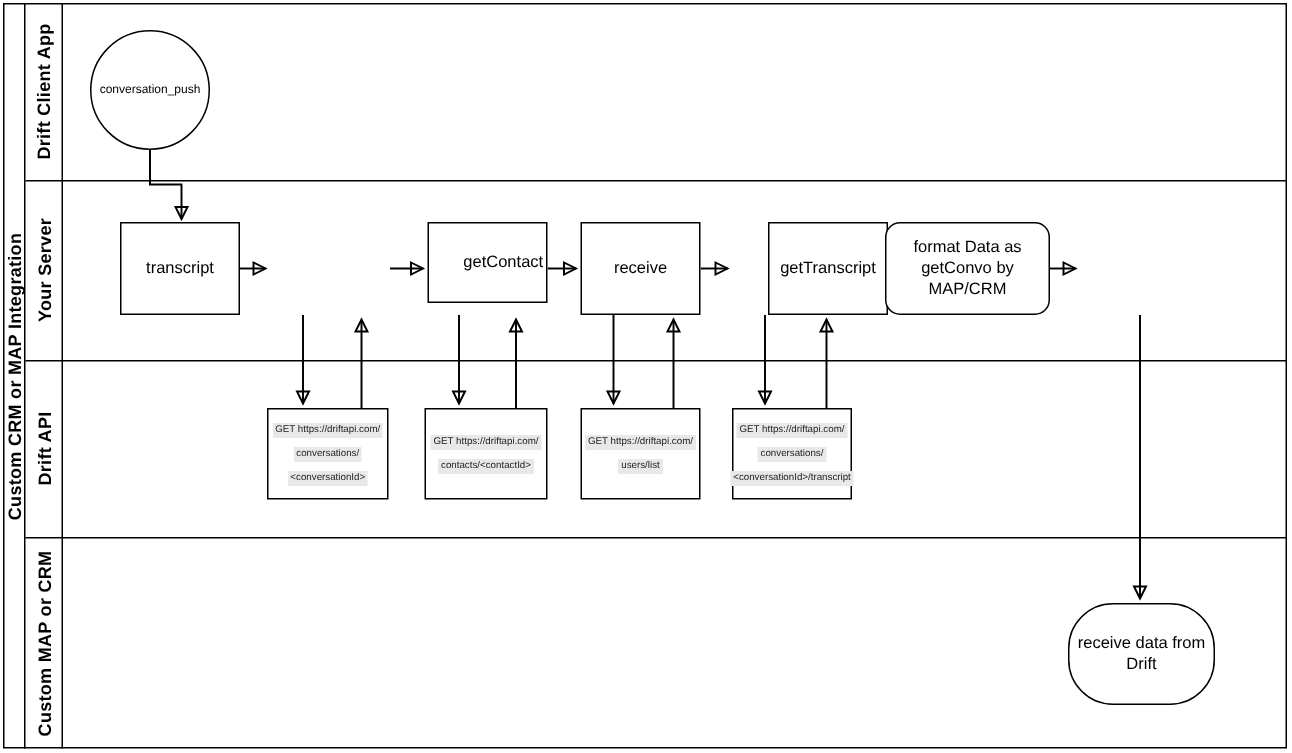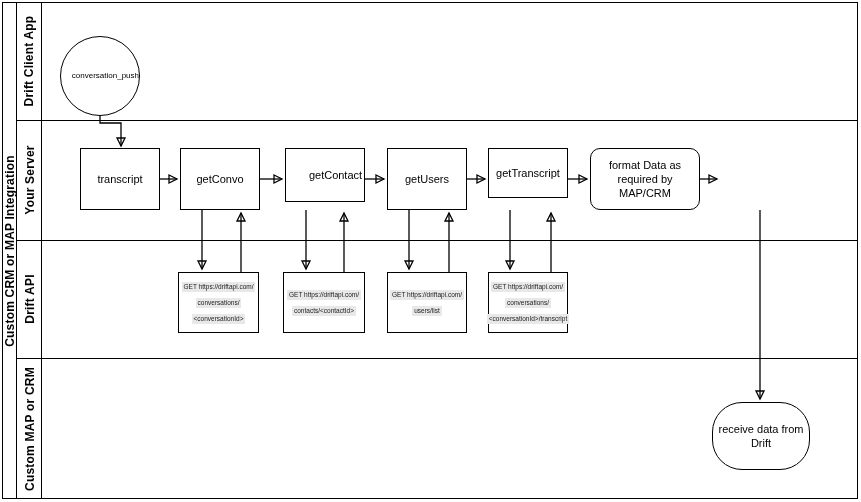--- a/index.html
+++ b/index.html
@@ -76,42 +76,39 @@
     <path d="M202,210 L202,269" marker-end="url(#arr)"></path>
     <path d="M241,272 L241,213" marker-end="url(#arr)"></path>
     <path d="M306,210 L306,269" marker-end="url(#arr)"></path>
     <path d="M344,272 L344,213" marker-end="url(#arr)"></path>
     <path d="M409,210 L409,269" marker-end="url(#arr)"></path>
     <path d="M449,272 L449,213" marker-end="url(#arr)"></path>
     <path d="M510,210 L510,269" marker-end="url(#arr)"></path>
     <path d="M551,272 L551,213" marker-end="url(#arr)"></path>
   </svg>
 
-  <div class="node ellipse" style="left:60px;top:36px;width:80px;height:80px;align-items:flex-end;">
+  <div class="node ellipse" style="left:60px;top:20px;width:80px;height:80px;">
     <span>conversation_push</span>
   </div>
 
   <div class="node" style="left:80px;top:148px;width:80px;height:62px;">
     <span>transcript</span>
   </div>
-  <div class="node" style="left:180px;top:148px;width:80px;height:62px;">
-    <span>getConvo</span>
-  </div>
   <div class="node" style="left:285px;top:148px;width:80px;height:54px;padding-left:21px;">
     <span>getContact</span>
   </div>
   <div class="node" style="left:387px;top:148px;width:80px;height:62px;">
-    <span>getUsers</span>
+    <span>receive</span>
   </div>
-  <div class="node" style="left:488px;top:148px;width:80px;height:50px;">
+  <div class="node" style="left:512px;top:148px;width:80px;height:62px;">
     <span>getTranscript</span>
   </div>
   <div class="node rounded" style="left:590px;top:148px;width:110px;height:62px;">
     <span>format Data as</span>
-    <span>required by</span>
+    <span>getConvo by</span>
     <span>MAP/CRM</span>
   </div>
 
   <div class="node api-box" style="left:178px;top:272px;width:81px;height:61px;">
     <span class="api-line">GET https://driftapi.com/</span>
     <span class="api-line">conversations/</span>
     <span class="api-line">&lt;conversationId&gt;</span>
   </div>
   <div class="node api-box" style="left:283px;top:272px;width:82px;height:61px;">
     <span class="api-line">GET https://driftapi.com/</span>

